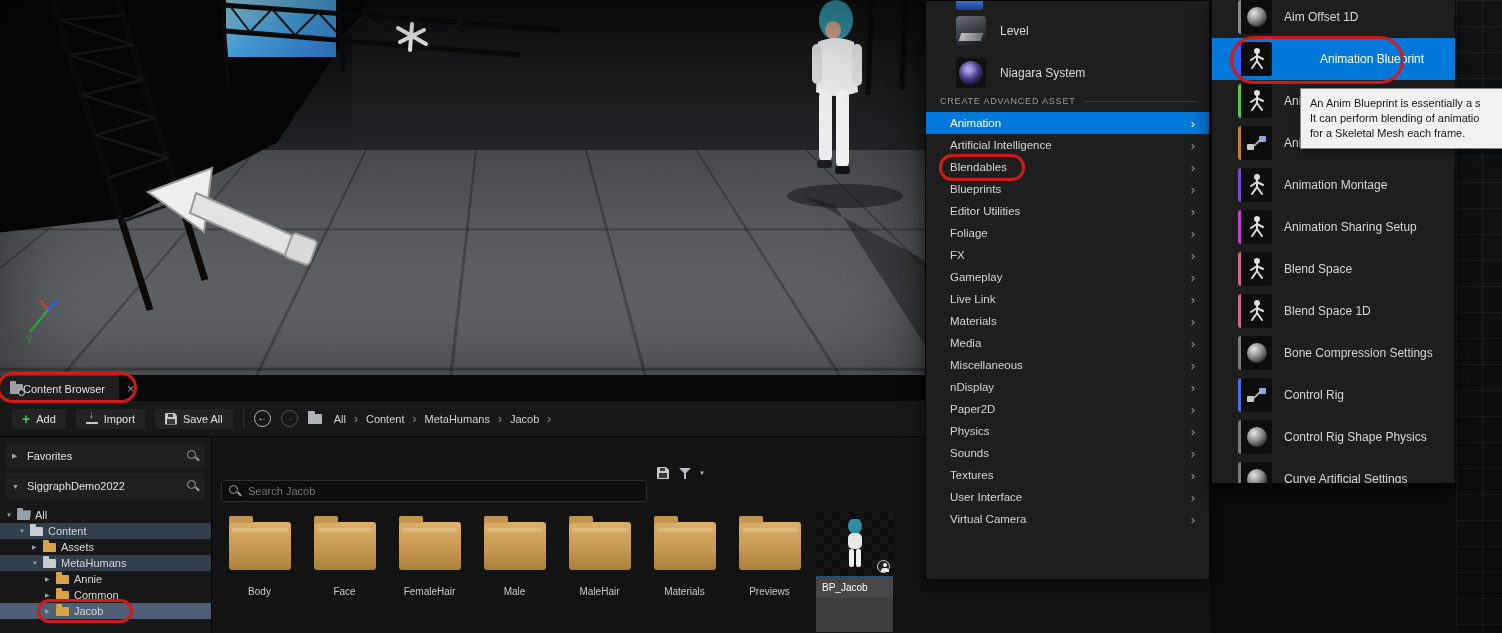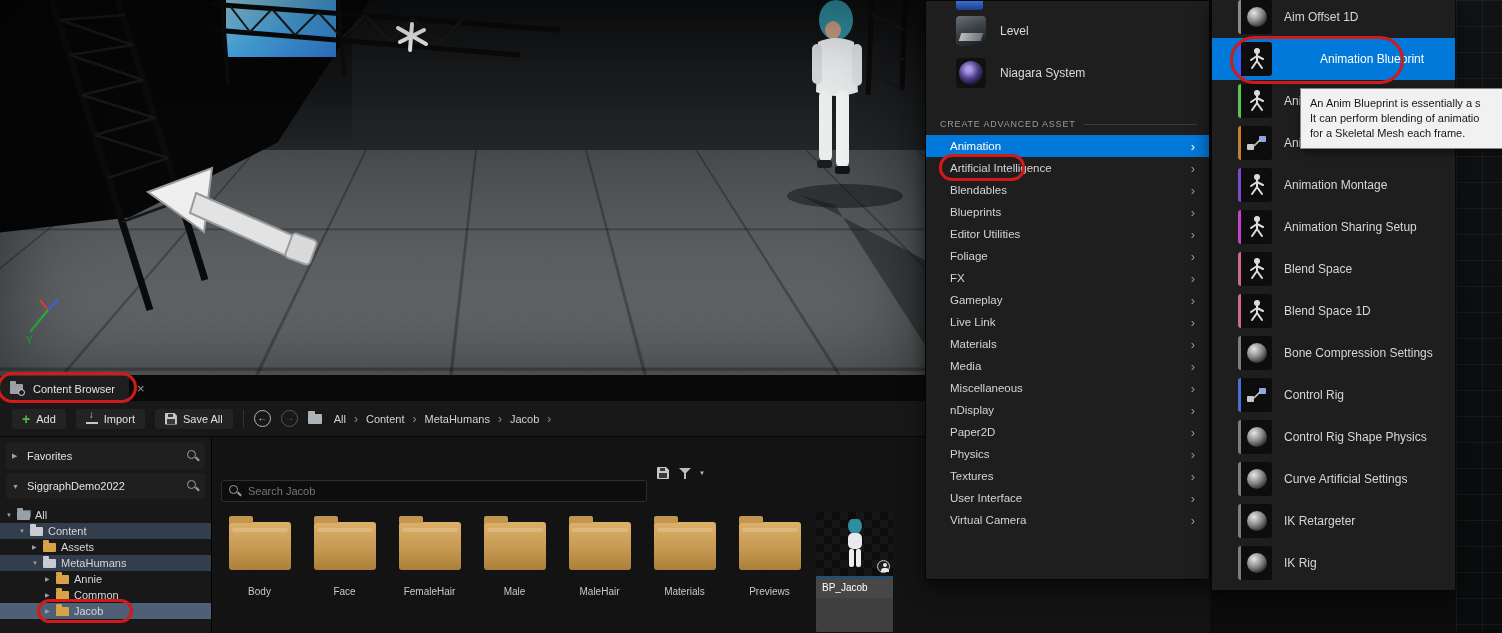--- a/index.html
+++ b/index.html
@@ -22,21 +22,21 @@
 
   
   #vp-right { position:absolute; left:1456px; top:0; width:46px; height:633px; background:
       linear-gradient(rgba(255,255,255,.05) 1px,transparent 1px) 0 0/26px 26px,
       linear-gradient(90deg,rgba(255,255,255,.05) 1px,transparent 1px) 0 0/26px 26px,
       linear-gradient(180deg,#101214,#0a0b0c); }
 
   
   #content-browser { position:absolute; left:0; top:375px; width:1210px; height:258px; background:#141414; }
   #cb-tabbar { position:absolute; left:0; top:0; width:100%; height:26px; background:#090909; display:flex; align-items:center; }
-  #cb-tab { height:26px; display:flex; align-items:center; gap:10px; padding:0 14px 0 10px; background:#1e1e1e; color:#e3e3e3; font-size:11px; border-top:1px solid #3a3a3a; }
+  #cb-tab { height:26px; display:flex; align-items:center; gap:0; padding:0 14px 0 10px; background:#1e1e1e; color:#e3e3e3; font-size:11px; border-top:1px solid #3a3a3a; }
   .cbicon { position:relative; width:13px; height:10px; background:#9aa0a6; border-radius:1px; }
   .cbicon::before { content:""; position:absolute; top:-3px; left:0; width:6px; height:3px; background:#9aa0a6; border-radius:1px 1px 0 0; }
   .cbicon::after { content:""; position:absolute; right:-2px; bottom:-2px; width:5px; height:5px; border:1.4px solid #dfe3e6; border-radius:50%; background:#1e1e1e; }
   #cb-close { margin-left:8px; color:#9a9a9a; font-size:13px; cursor:default; }
 
   #cb-toolbar { position:absolute; left:0; top:26px; width:100%; height:36px; background:#181818; border-bottom:1px solid #060606; display:flex; align-items:center; gap:10px; padding:0 12px; }
   .tbtn { display:flex; align-items:center; gap:6px; padding:4px 10px; background:#232323; border-radius:3px; color:#e0e0e0; font-size:11px; }
   .plus { color:#53b94f; font-weight:bold; font-size:14px; line-height:10px; }
   .imp-icon { position:relative; width:12px; height:11px; border-bottom:2px solid #c4c8cb; }
   .imp-icon::before { content:"↓"; position:absolute; left:3px; top:-4px; color:#c4c8cb; font-size:10px; }
@@ -103,30 +103,30 @@
   #basic-list { padding-top:9px; }
   .basic-item { display:flex; align-items:center; height:42px; padding-left:30px; gap:14px; color:#dadada; font-size:12px; }
   .bicon { position:relative; width:30px; height:30px; border-radius:4px; background:#101010; flex:none; overflow:hidden; }
   .bicon[data-bicon="level"] { background:linear-gradient(160deg,#6b7177 0%,#3c4146 45%,#17191c 100%); }
   .bicon[data-bicon="level"]::after { content:""; position:absolute; left:4px; right:4px; bottom:5px; height:8px; background:linear-gradient(90deg,#b9bec2,#6d7276); transform:skewX(-18deg); }
   .bicon[data-bicon="material"]::before { content:""; position:absolute; inset:3px; border-radius:50%;
       background:radial-gradient(circle at 35% 30%, rgba(255,255,255,.8), rgba(255,255,255,0) 45%),
                  conic-gradient(#7d8a6a 0 25%, #474f41 0 50%, #7d8a6a 0 75%, #474f41 0); }
   .bicon[data-bicon="niagara"]::before { content:""; position:absolute; inset:3px; border-radius:50%;
       background:radial-gradient(circle at 40% 35%, #a99ae6 0 12%, #4a3d85 45%, #0e0c1a 80%); }
-  #menu-header { display:flex; align-items:center; gap:8px; margin:23px 12px 4px 14px; height:14px; color:#9c9c9c; font-size:9px; letter-spacing:.8px; }
+  #menu-header { display:flex; align-items:center; gap:8px; margin:0 12px 4px 14px; height:14px; color:#9c9c9c; font-size:9px; letter-spacing:.8px; }
   #menu-header::after { content:""; flex:1; border-top:1px solid #3a3a3a; }
   .adv-item { position:relative; display:flex; align-items:center; height:22px; padding:0 14px 0 24px; color:#d4d4d4; font-size:11.5px; }
   .adv-item .adv-label { flex:1; }
   .chev::before { content:"›"; color:#9b9b9b; font-size:13px; }
   .adv-item[data-sel="true"] { background:var(--accent,#0079da); color:#fff; }
   .adv-item[data-sel="true"] .chev::before { color:#fff; }
 
   
-  #sub-menu { position:absolute; left:1211px; top:0; width:244px; height:590px; background:#1e1e1e; border-left:1px solid #050505; box-shadow:0 8px 18px rgba(0,0,0,.6); z-index:21; overflow:hidden; }
+  #sub-menu { position:absolute; left:1211px; top:0; width:244px; height:483px; background:#1e1e1e; border-left:1px solid #050505; box-shadow:0 8px 18px rgba(0,0,0,.6); z-index:21; overflow:hidden; }
   #sub-list { position:relative; top:-4px; }
   .sub-item { display:flex; align-items:center; height:42px; padding-left:26px; gap:12px; color:#d6d6d6; font-size:12px; }
   .sub-item[data-sel="true"] { background:var(--accent,#0079da); color:#fff;gap:48px; }
   .sub-icon { position:relative; width:34px; height:34px; border-radius:3px; background:#0d0d0d; border-left:3px solid var(--stripe,#777); flex:none; display:flex; align-items:center; justify-content:center; }
   .g { display:none; }
   .sub-icon[data-glyph="figure"] .g-figure { display:block; }
   .sub-icon[data-glyph="sphere"] .g-sphere { display:block; }
   .sub-icon[data-glyph="nodes"] .g-nodes { display:block; }
   .sub-icon[data-glyph="camera"] .g-camera { display:block; }
   .g-sphere { width:20px; height:20px; border-radius:50%; background:radial-gradient(circle at 35% 30%, #e6e6e6, #858585 45%, #1f1f1f 82%); }
@@ -503,20 +503,24 @@
         <div class="adv-item">
           <span class="adv-label">Paper2D</span>
           <span class="chev"></span>
         </div>
 
         <div class="adv-item">
           <span class="adv-label">Physics</span>
           <span class="chev"></span>
         </div>
 
+        <div class="adv-item">
+          <span class="adv-label">Sounds</span>
+          <span class="chev"></span>
+        </div>
 
         <div class="adv-item">
           <span class="adv-label">Textures</span>
           <span class="chev"></span>
         </div>
 
         <div class="adv-item">
           <span class="adv-label">User Interface</span>
           <span class="chev"></span>
         </div>

